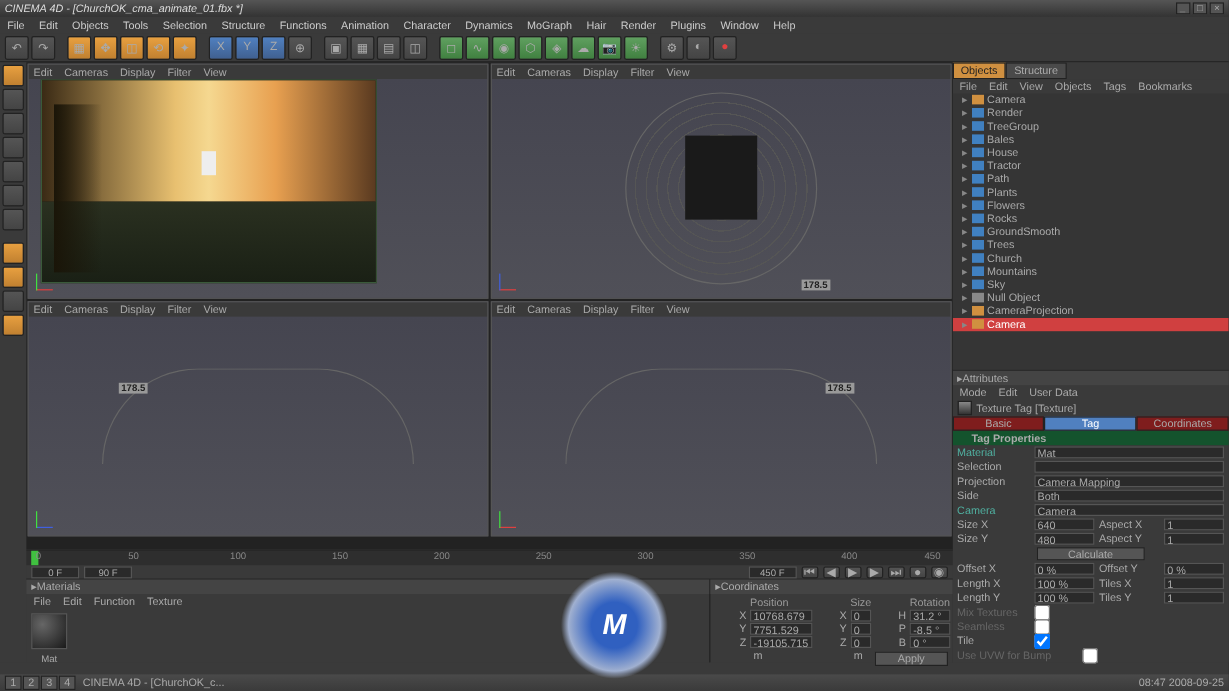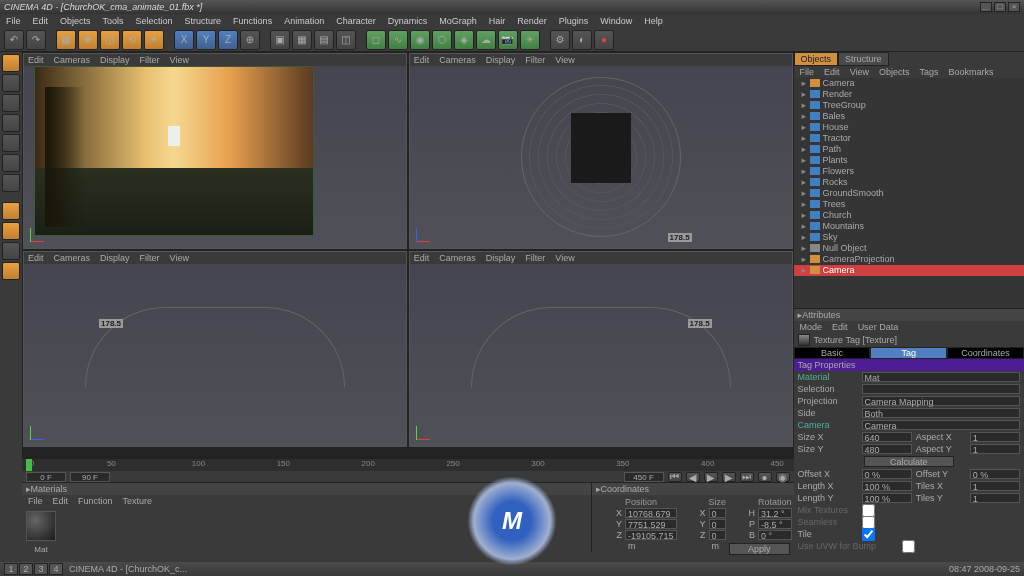--- a/index.html
+++ b/index.html
@@ -47,23 +47,23 @@
 .obj-icon { width: 10px; height: 8px; background: #4080c0; margin-right: 3px; }
 .obj-icon.cam { background: #d09040; }
 .obj-icon.null { background: #888; }
 .obj-item.sel { background: #d04040; color: #fff; }
 .attr-panel { flex: 1; background: #3a3a3a; border-top: 1px solid #222; }
 .attr-header { height: 12px; background: #444; font-size: 9px; padding: 0 4px; display: flex; align-items: center; }
 .attr-submenu { height: 12px; display: flex; gap: 10px; padding: 0 6px; font-size: 9px; align-items: center; }
 .attr-tagline { height: 14px; display: flex; align-items: center; gap: 4px; padding: 0 4px; font-size: 9px; }
 .attr-thumb { width: 12px; height: 12px; background: linear-gradient(#888,#333); border: 1px solid #222; }
 .attr-tabs { display: flex; height: 12px; font-size: 9px; }
-.attr-tab { flex: 1; text-align: center; background: #000000; border: 1px solid #222; }
+.attr-tab { flex: 1; text-align: center; background: #7f1d1d; border: 1px solid #222; }
 .attr-tab.active { background: #5080c0; color: #fff; }
-.attr-section { background: #4c1d95; font-size: 9px; padding: 1px 4px; }
+.attr-section { background: #14532d; font-size: 9px; padding: 1px 16px; font-weight: bold; }
 .attr-row { display: flex; align-items: center; height: 12px; padding: 0 4px; gap: 4px; font-size: 9px; }
 .attr-label { width: 60px; color: #aaa; }
 .attr-label.teal { color: #50b0a0; }
 .attr-field { flex: 1; height: 10px; background: #2a2a2a; border: 1px solid #555; padding: 0 2px; }
 .attr-btn-wide { background: #555; border: 1px solid #222; text-align: center; height: 11px; margin: 1px 70px; font-size: 9px; }
 .timeline { height: 24px; background: #3a3a3a; border-top: 1px solid #222; position: relative; }
 .timeline-ruler { height: 12px; background: #2e2e2e; display: flex; font-size: 8px; position: relative; }
 .timeline-tick { position: absolute; color: #888; }
 .timeline-marker { position: absolute; left: 4px; top: 0; width: 6px; height: 12px; background: #40c040; }
 .timeline-ctrl { height: 12px; display: flex; align-items: center; gap: 4px; padding: 0 4px; font-size: 8px; }

